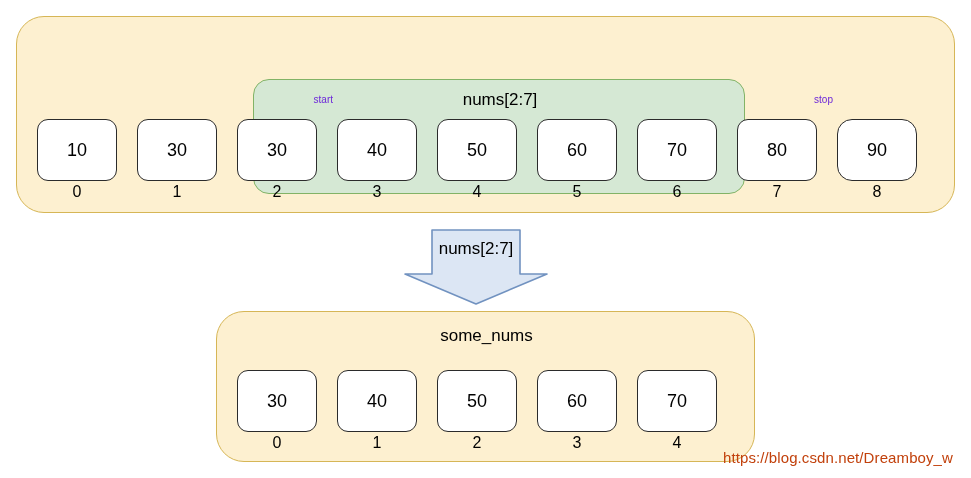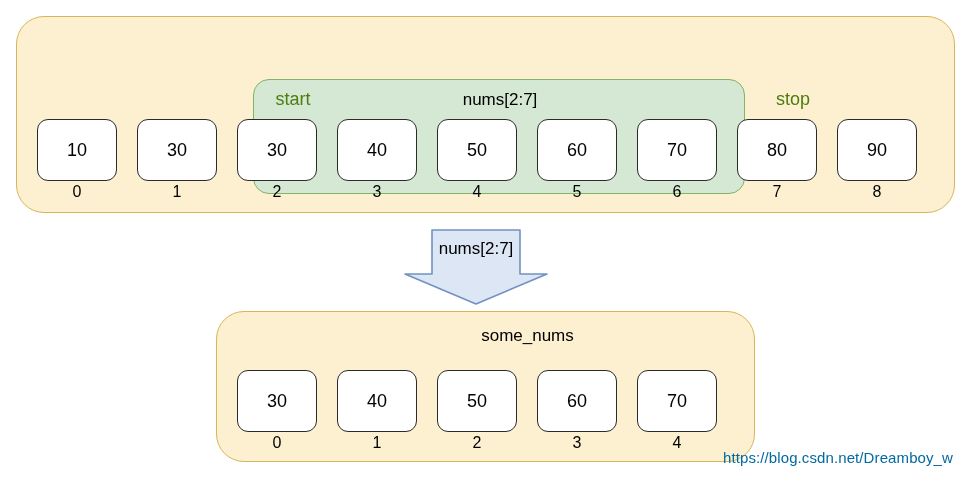--- a/index.html
+++ b/index.html
@@ -66,30 +66,29 @@
   #slice-title {
     left: 0;
     top: 10px;
     width: 492px;
     text-align: center;
   }
   #some-nums-title {
     left: 0;
     top: 14px;
     width: 539px;
-    margin-left: 41px;
   }
 
   .pointer-label {
     position: absolute;
-    font-size: 18px;
+    font-size: 10px;
     line-height: 17px;
     white-space: nowrap;
-    color: #4d7c0f;
-    text-align: center;
+    color: #6d28d9;
+    text-align: right;
   }
   #start-label { left: 236px; top: 74px; width: 80px; }
   #stop-label  { left: 736px; top: 74px; width: 80px; }
 
   
   .cell {
     position: absolute;
     width: 80px;
     height: 62px;
     background: #ffffff;
@@ -130,21 +129,21 @@
     color: #000;
     white-space: nowrap;
   }
 
   
   #watermark {
     position: absolute;
     left: 723px;
     top: 449px;
     font-size: 15px;
-    color: #0369a1;
+    color: #c2410c;
     white-space: nowrap;
     letter-spacing: 0.1px;
   }
 </style>
 </head>
 <body>
 
 <div class="array-box" id="nums-container">
 
 
@@ -174,21 +173,21 @@
       </div>
       <div class="cell" style="left: 520px; top: 90px;">
         <span>60</span>
       </div>
       <div class="cell" style="left: 620px; top: 90px;">
         <span>70</span>
       </div>
       <div class="cell" style="left: 720px; top: 90px;">
         <span>80</span>
       </div>
-      <div class="cell" style="left: 820px; top: 90px;">
+      <div class="cell" style="left: 820px; top: 90px; border-radius: 15px;">
         <span>90</span>
       </div>
     </div>
   <div id="nums-indices">
       <div class="index-label" style="left: 20px; top: 166px;">0</div>
       <div class="index-label" style="left: 120px; top: 166px;">1</div>
       <div class="index-label" style="left: 220px; top: 166px;">2</div>
       <div class="index-label" style="left: 320px; top: 166px;">3</div>
       <div class="index-label" style="left: 420px; top: 166px;">4</div>
       <div class="index-label" style="left: 520px; top: 166px;">5</div>

